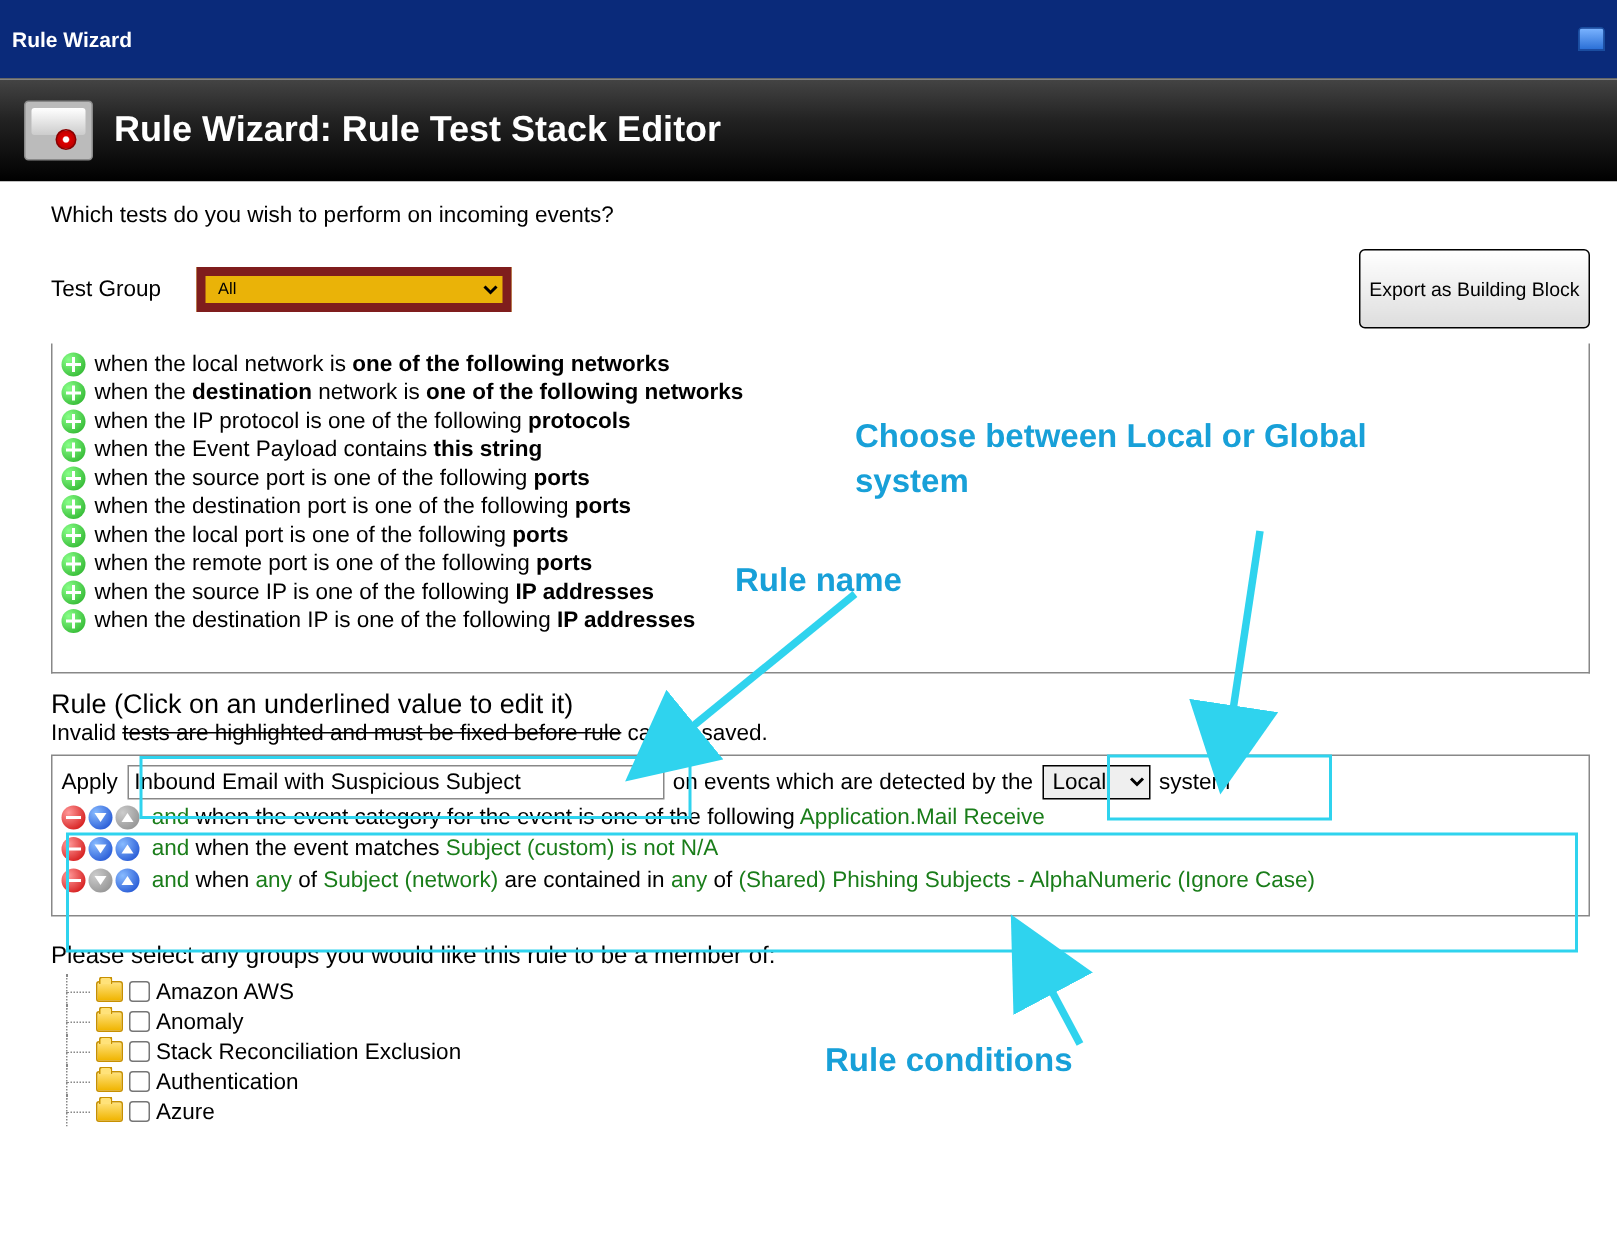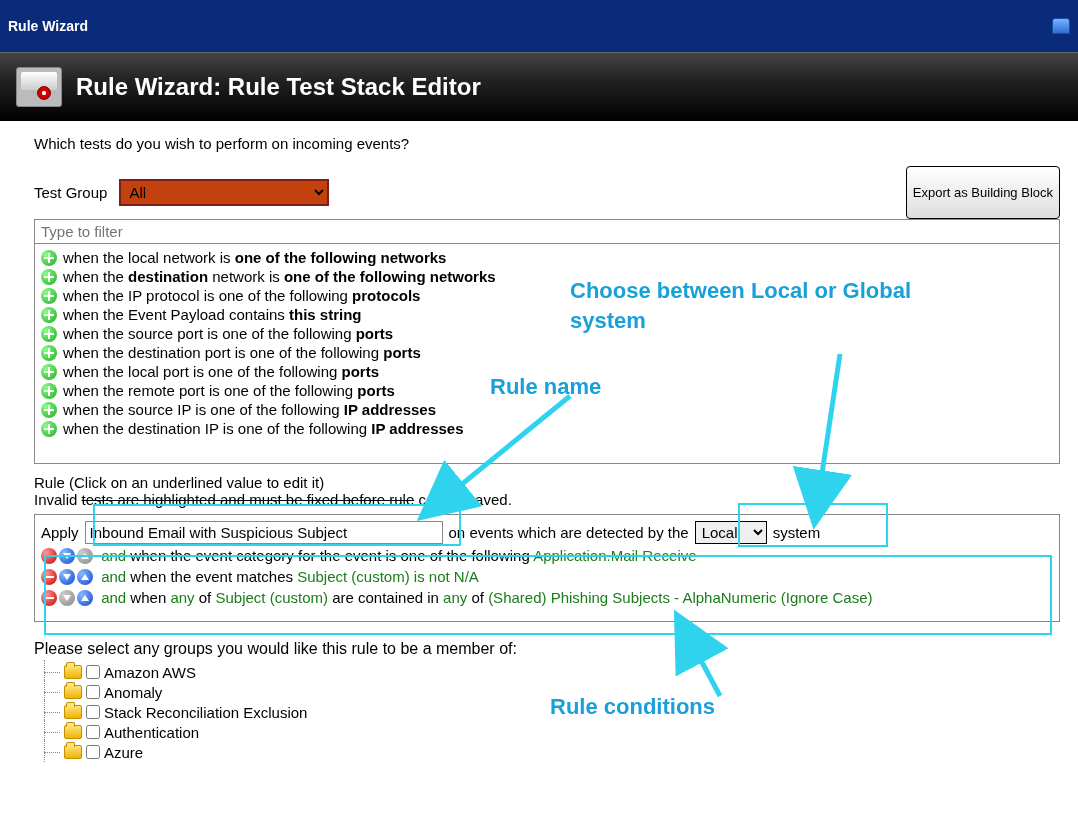--- a/index.html
+++ b/index.html
@@ -48,25 +48,25 @@
 }
 .header-icon::after{
   content:""; position:absolute; bottom:6px; left:20px; width:12px; height:12px;
   background:radial-gradient(circle,#fff 20%,#d00 30%,#a00 100%);
   border-radius:50%;
   border:1px solid #800;
 }
 .header-title { color:#fff; font-size:24px; font-weight:bold;}
 .content { padding: 14px 18px 0 34px; background:#fff; }
 .question { font-size:15px; margin-bottom:14px;}
-.row-tg { display:flex; align-items:center; gap:12px; margin-bottom:0;}
+.row-tg { display:flex; align-items:center; gap:24px; margin-bottom:10px;}
 .row-tg label{font-size:15px;}
 select.tg {
-  font-size:15px; padding:2px 24px 2px 4px; border:2px solid #7f1d1d;
-  background:#c2410c; min-width:210px;
+  font-size:11px; padding:2px 24px 2px 4px; border:6px solid #7f1d1d;
+  background:#eab308; min-width:210px;
 }
 .export-btn{
   margin-left:auto; font-size:13px;
   border:1px solid #000; border-radius:4px;
   padding:18px 6px; background:linear-gradient(to bottom,#fff,#ddd);
   cursor:pointer;
 }
 .filter-input{
   width:100%; border:1px solid #888; font-size:15px;
   padding:3px 6px; color:#888;
@@ -80,21 +80,21 @@
 .add-icon{
   width:16px;height:16px;border-radius:50%;
   background:radial-gradient(circle at 30% 30%,#8f8,#2a2);
   position:relative; flex-shrink:0;
 }
 .add-icon::before,.add-icon::after{
   content:"";position:absolute;background:#fff;
 }
 .add-icon::before{left:3px;right:3px;top:7px;height:2px;}
 .add-icon::after{top:3px;bottom:3px;left:7px;width:2px;}
-.rule-label{font-size:15px; margin-top:10px;}
+.rule-label{font-size:18px; margin-top:10px;}
 .invalid-line{font-size:15px;}
 .strike{text-decoration:line-through;}
 .rule-box{
   border:1px solid #888; margin-top:6px; padding:6px 6px 14px 6px;
 }
 .apply-row{display:flex;align-items:center;gap:6px;font-size:15px;flex-wrap:nowrap;}
 .rule-name-input{
   border:1px solid #888; font-size:15px; padding:2px 4px; width:358px;
 }
 .sys-select{
@@ -170,21 +170,20 @@
   <div class="question">Which tests do you wish to perform on incoming events?</div>
 
   <div class="row-tg">
     <label>Test Group</label>
     <select class="tg">
       <option>All</option>
     </select>
     <button class="export-btn">Export as Building Block</button>
   </div>
 
-  <input class="filter-input" placeholder="Type to filter" style="">
 
   <div class="tests-box" id="tests-box">
       <div class="test-row">
         <span class="add-icon"></span>
         <span>when the local network is <b>one of the following networks</b></span>
       </div>
       <div class="test-row">
         <span class="add-icon"></span>
         <span>when the <b>destination</b> network is <b>one of the following networks</b></span>
       </div>
@@ -248,21 +247,21 @@
           <span class="ctrl-icon down-icon"></span>
           <span class="ctrl-icon up-icon"></span>
           <span>&nbsp;</span>
           <span><span class="link">and</span> when the event matches <span class="link">Subject (custom) is not N/A</span></span>
         </div>
         <div class="cond-row">
           <span class="ctrl-icon remove-icon"></span>
           <span class="ctrl-icon down-icon disabled"></span>
           <span class="ctrl-icon up-icon"></span>
           <span>&nbsp;</span>
-          <span><span class="link">and</span> when <span class="link">any</span> of <span class="link">Subject (custom)</span> are contained in <span class="link">any</span> of <span class="link">(Shared) Phishing Subjects - AlphaNumeric (Ignore Case)</span></span>
+          <span><span class="link">and</span> when <span class="link">any</span> of <span class="link">Subject (network)</span> are contained in <span class="link">any</span> of <span class="link">(Shared) Phishing Subjects - AlphaNumeric (Ignore Case)</span></span>
         </div>
       </div>
   </div>
 
   <div class="groups-label">Please select any groups you would like this rule to be a member of:</div>
   <div class="tree" id="groups-tree">
       <div class="tree-row">
         <span class="tree-conn"></span>
         <span class="folder-icon"></span>
         <input type="checkbox" class="tree-chk" style="">

